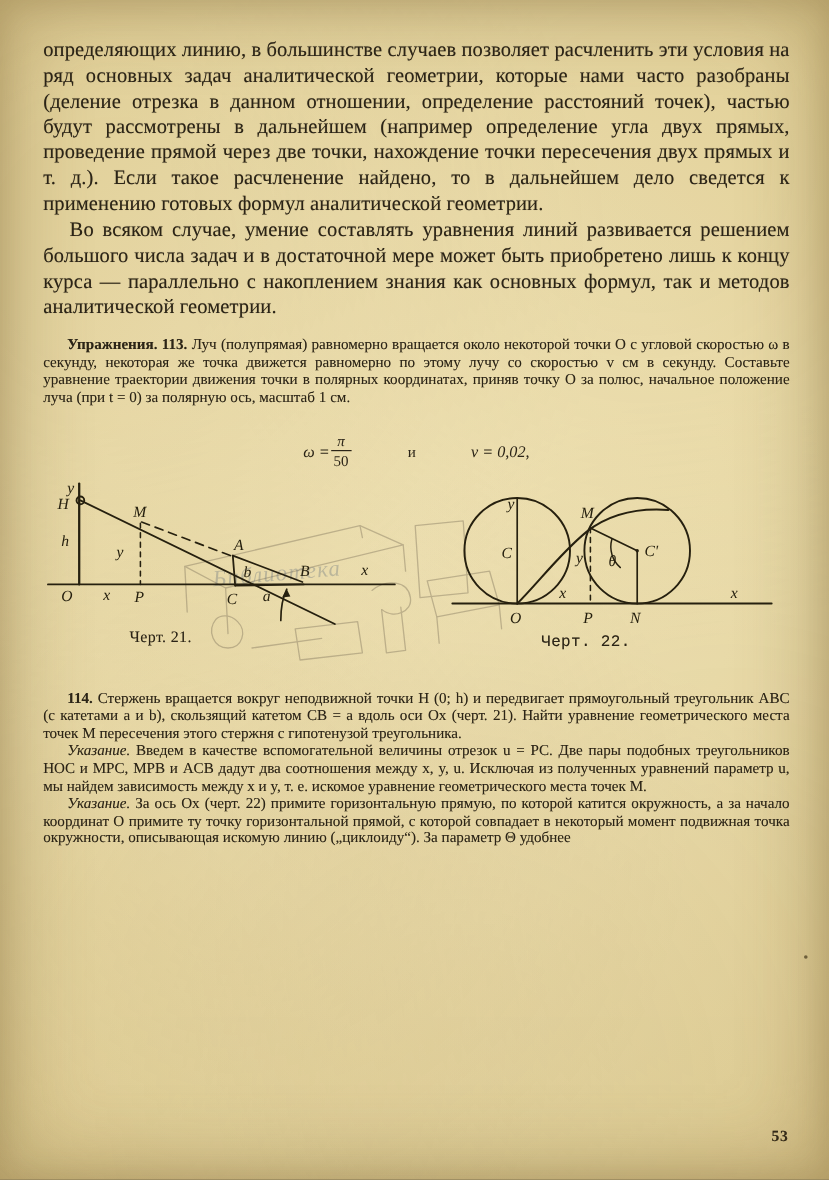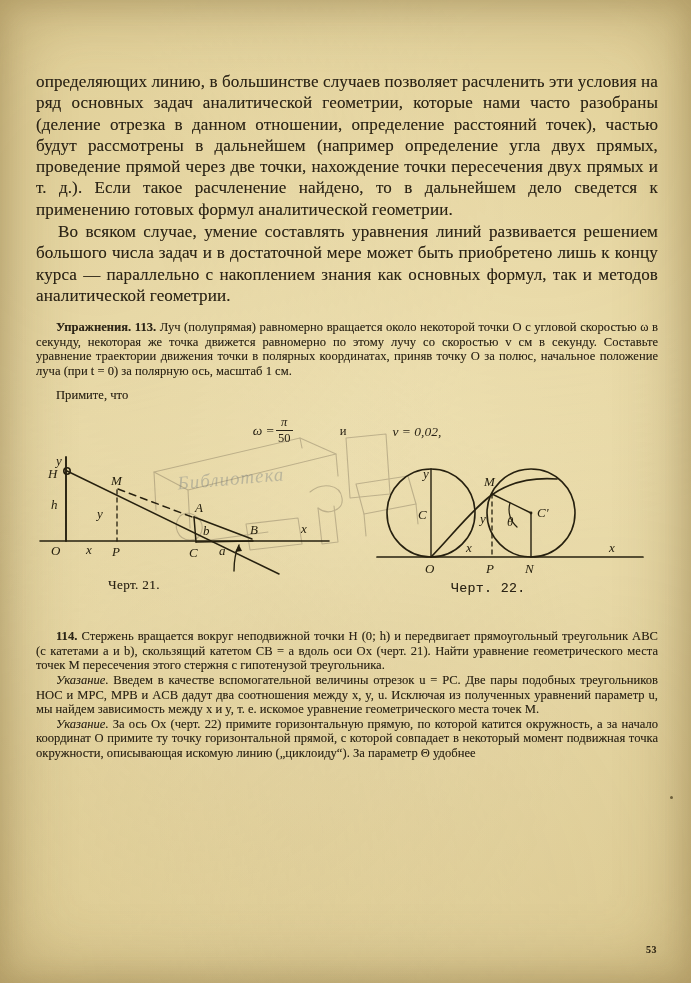--- a/index.html
+++ b/index.html
@@ -41,21 +41,20 @@
     pointer-events: none;
     box-shadow: inset 0 0 60px 16px rgba(120,96,48,.30),
                 inset 0 0 22px 4px rgba(130,104,56,.22);
   }
 
   .content {
     position: absolute;
     left: 36px;
     top: 31px;
     width: 622px;
-    margin-top: 40px;
   }
 
   
   .body-par {
     font-size: 17.1px;
     line-height: 21.3px;
     text-align: justify;
     margin: 0;
     letter-spacing: .1px;
     text-shadow: 0 0 .6px rgba(50,38,14,.40);
@@ -158,21 +157,21 @@
     white-space: nowrap;
   }
 
   .figs, .content > p, .content > div { position: relative; z-index: 2; }
 
   
   #pageno {
     position: absolute;
     right: 34px;
     bottom: 28px;
-    font-size: 10px;
+    font-size: 13px;
     font-weight: bold;
     letter-spacing: .5px;
     text-shadow: 0 0 .5px rgba(50,38,14,.4);
   }
   #speck {
     position: absolute;
     right: 18px;
     top: 796px;
     width: 3px; height: 3px;
     border-radius: 50%;
@@ -215,21 +214,20 @@
 
     <p class="body-par indent">Во всяком случае, умение составлять уравнения линий развивается решением большого числа задач и в достаточной мере может быть приобретено лишь к концу курса — параллельно с накоплением знания как основных формул, так и методов аналитической геометрии.</p>
 
     <div class="gap-lg"></div>
 
     <p class="small-par indent tight"><span class="blk">Упражнения.</span> <span class="blk">113.</span> <span>Луч (полупрямая) равномерно вращается около некоторой точки O с угловой скоростью ω в секунду, некоторая же точка движется равномерно по этому лучу со скоростью v см в секунду. Составьте уравнение траектории движения точки в полярных координатах, приняв точку O за полюс, начальное положение луча (при t = 0) за полярную ось, масштаб 1 см.</span></p>
 
 
     <div class="gap-md"></div>
 
-    <p class="small-par indent">Примите, что</p>
 
     <div class="formula-row">
       <span>
         <span class="mvar">ω =</span><span class="frac">
             <span class="num">π</span>
             <span class="bar"></span>
             <span class="den">50</span>
           </span>
       </span>
       <span class="conj">и</span>

